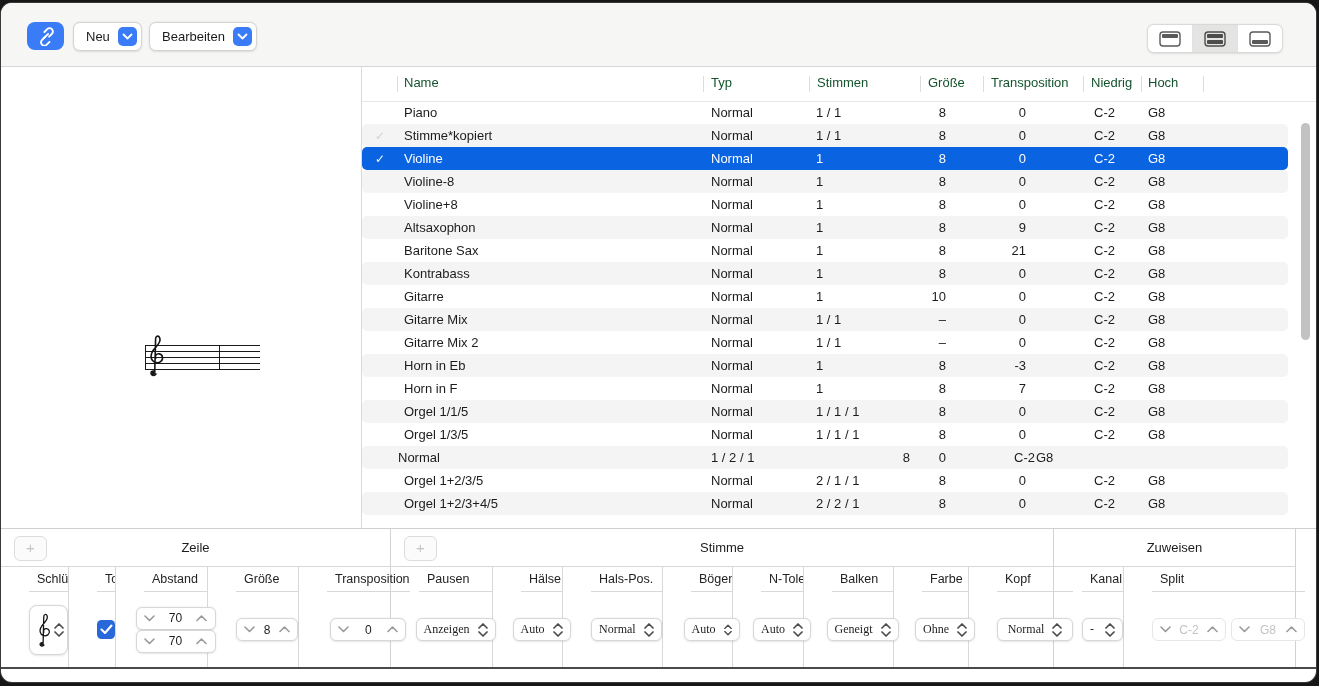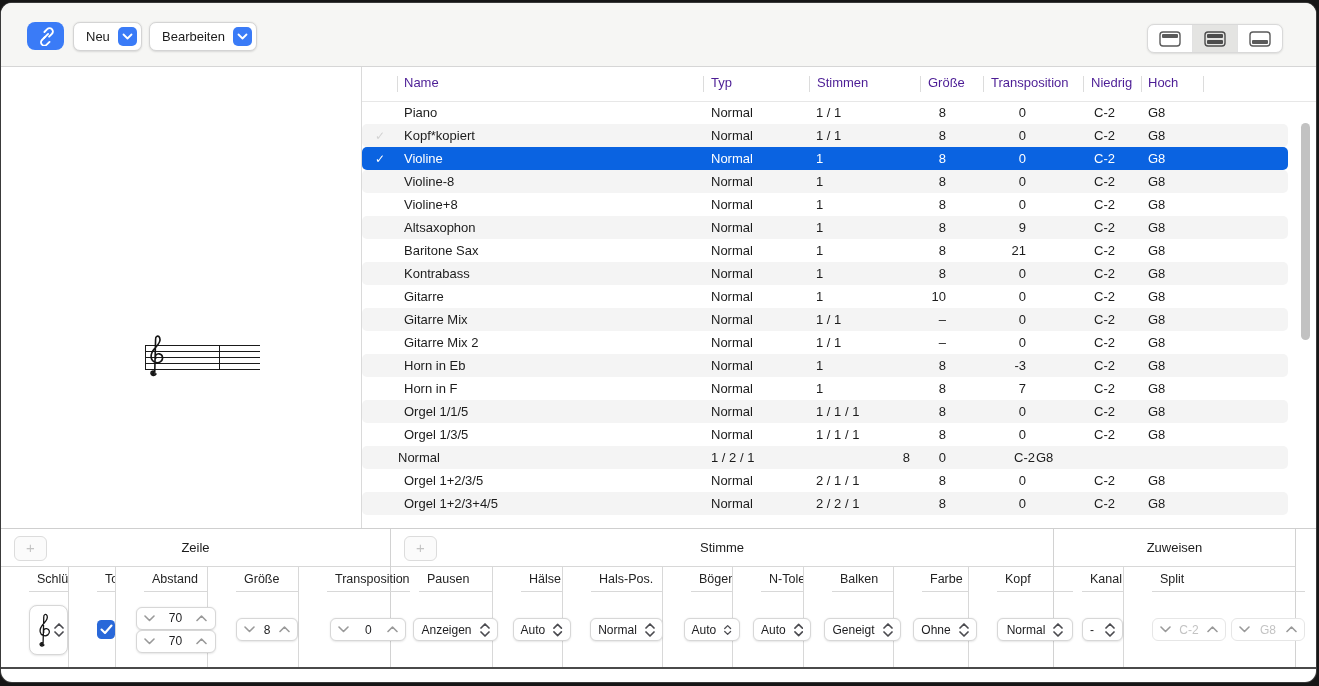--- a/index.html
+++ b/index.html
@@ -19,21 +19,21 @@
   .segmented{position:absolute;right:33px;top:21px;height:27px;display:flex;background:#fff;
     border:1px solid #d9d9d9;border-radius:7px;overflow:hidden;box-shadow:0 .5px 2px rgba(0,0,0,.10);}
   .segment{width:44px;display:flex;align-items:center;justify-content:center;}
   .segment + .segment{border-left:1px solid #e2e2e2;}
   .segment.sel{background:#e4e4e2;}
   
   .main{position:absolute;left:0;top:64px;width:100%;height:461px;background:#fff;}
   .preview{position:absolute;left:0;top:0;width:360px;height:461px;border-right:1px solid #dadada;background:#fff;}
   .table{position:absolute;left:361px;top:0;right:0;height:461px;overflow:hidden;}
   .thead{position:absolute;left:0;top:0;width:100%;height:34px;background:#fff;border-bottom:1px solid #e7e7e7;}
-  .hlabel{position:absolute;top:8px;font-size:13px;color:#4c1d95;white-space:nowrap;}
+  .hlabel{position:absolute;top:8px;font-size:13px;color:#14532d;white-space:nowrap;}
   .hsep{position:absolute;top:9px;width:1px;height:16px;background:#dcdcdc;}
   .rows{position:absolute;left:0;top:34px;width:926px;}
   .trow{display:grid;grid-template-columns:36px 313px 105px 104px 36px 80px 112px 1fr;
     align-items:center;height:23px;font-size:13px;color:#1c1c1c;border-radius:5px;}
   .trow:nth-child(even){background:#f4f4f4;}
   .trow.selected{background:#0a63e1;color:#fff;}
   .c-check{text-align:center;font-size:12px;}
   .trow .c-check.muted{color:#d2d2d2;}
   .trow.selected .c-check{color:#fff;}
   .c-name{padding-left:6px;}
@@ -53,21 +53,21 @@
   .icol:last-child{border-right:none;}
   .icol-label{height:24px;line-height:24px;padding-left:8px;font-size:12.5px;color:#232323;
     border-bottom:1px solid #d8d8d8;white-space:nowrap;overflow:hidden;}
   .icol-body{flex:1;display:flex;align-items:center;justify-content:center;gap:5px;}
   .icol-body.vstack{flex-direction:column;gap:0;}
   .footer-rule{position:absolute;left:0;top:138px;width:100%;height:2px;background:#4a4a4a;}
   
   .stepper,.select{display:flex;align-items:center;background:#fff;border:1px solid #d7d7d7;
     border-radius:6px;height:23px;box-shadow:0 .5px 2px rgba(0,0,0,.10);font-size:12px;color:#1d1d1f;box-sizing:border-box;}
   .stepper{justify-content:space-between;padding:0 7px;}
-  .select{justify-content:center;gap:8px;padding:0 7px;}
+  .select{justify-content:center;gap:8px;padding:0 7px;font-family:Liberation Serif, serif;}
   .stepper.disabled{border-color:#e6e6e6;color:#c3c3c3;box-shadow:none;}
   .checkbox{width:19px;height:19px;background:#2968d9;border-radius:4.5px;display:flex;
     align-items:center;justify-content:center;}
   .clef-btn{width:52px;height:48px;background:#fff;border:1px solid #d7d7d7;border-radius:8px;
     box-shadow:0 .5px 2px rgba(0,0,0,.10);display:flex;align-items:center;justify-content:center;gap:3px;}
 </style>
 </head>
 <body>
 
 <svg width="0" height="0" style="position:absolute">
@@ -183,21 +183,21 @@
     <span class="c-name">Piano</span>
     <span class="c-typ">Normal</span>
     <span class="c-stimmen">1 / 1</span>
     <span class="c-groesse">8</span>
     <span class="c-transp">0</span>
     <span class="c-niedrig">C-2</span>
     <span class="c-hoch">G8</span>
   </div>
           <div class="trow">
     <span class="c-check muted">✓</span>
-    <span class="c-name">Kopf*kopiert</span>
+    <span class="c-name">Stimme*kopiert</span>
     <span class="c-typ">Normal</span>
     <span class="c-stimmen">1 / 1</span>
     <span class="c-groesse">8</span>
     <span class="c-transp">0</span>
     <span class="c-niedrig">C-2</span>
     <span class="c-hoch">G8</span>
   </div>
           <div class="trow selected">
     <span class="c-check">✓</span>
     <span class="c-name">Violine</span>

